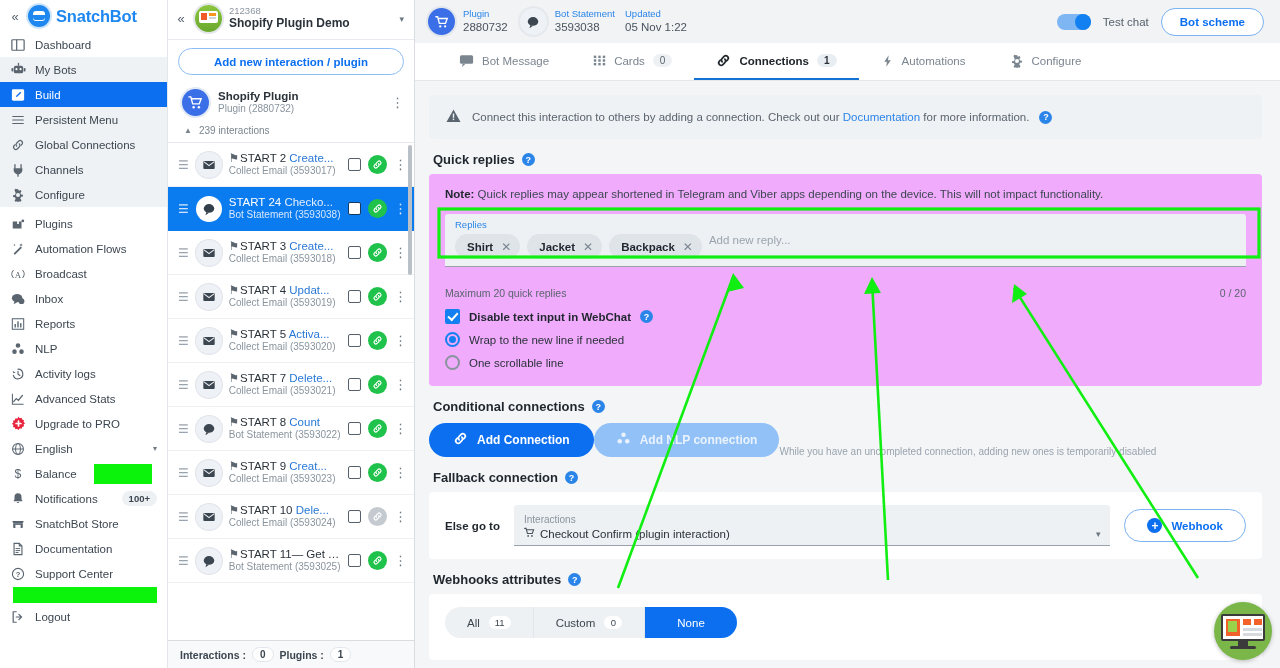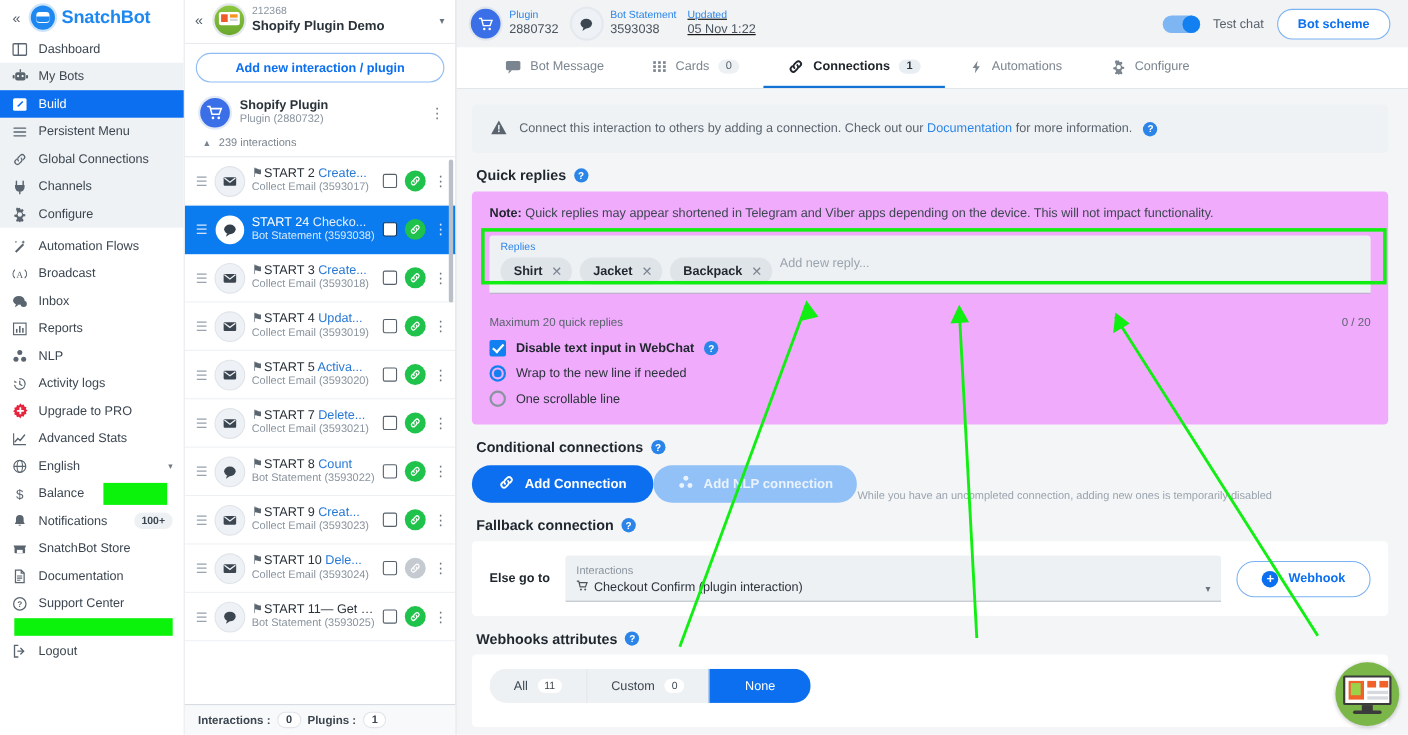--- a/index.html
+++ b/index.html
@@ -414,20 +414,29 @@
                 <circle cx="8" cy="8" r="2.3" fill="#eff2f5"></circle>
               </svg>
             </span>
           <span>Configure</span>
         </div>
       </div>
       <div class="nav-sep"></div>
       <div class="nav-item">
         <span class="ic">
             <svg width="14" height="14" viewBox="0 0 16 16">
+              <path fill="currentColor" d="M2 5h5v3h2V5h3v8H2z"></path>
+              <circle cx="13.5" cy="4.5" r="1.6" fill="currentColor"></circle>
+            </svg>
+          </span>
+        <span>Plugins</span>
+      </div>
+      <div class="nav-item">
+        <span class="ic">
+            <svg width="14" height="14" viewBox="0 0 16 16">
               <path d="M3 13L11 5l1.5 1.5L4.5 14.5z" fill="currentColor"></path>
               <path d="M11.5 1.5l.6 1.4 1.4.6-1.4.6-.6 1.4-.6-1.4-1.4-.6 1.4-.6z" fill="currentColor"></path>
               <path d="M4 2l.4 1 1 .4-1 .4-.4 1-.4-1-1-.4 1-.4z" fill="currentColor"></path>
             </svg>
           </span>
         <span>Automation Flows</span>
       </div>
       <div class="nav-item">
         <span class="ic">
             <svg width="14" height="14" viewBox="0 0 16 16">
@@ -473,36 +482,36 @@
             <svg width="14" height="14" viewBox="0 0 16 16">
               <path d="M8 2.5a5.5 5.5 0 1 1-5.3 7" fill="none" stroke="currentColor" stroke-width="1.3" stroke-linecap="round"></path>
               <path d="M2 4.5l.7 2.6 2.6-.7z" fill="currentColor"></path>
               <path d="M8 5v3.3l2.2 1.3" fill="none" stroke="currentColor" stroke-width="1.3" stroke-linecap="round"></path>
             </svg>
           </span>
         <span>Activity logs</span>
       </div>
       <div class="nav-item">
         <span class="ic">
+            <svg width="14" height="14" viewBox="0 0 16 16">
+              <path d="M1.6 2v12h12.8" fill="none" stroke="currentColor" stroke-width="1.2"></path>
+              <path d="M3 11l3-3.4 2.4 2L13 4" fill="none" stroke="currentColor" stroke-width="1.4" stroke-linecap="round"></path>
+            </svg>
+          </span>
+        <span>Advanced Stats</span>
+      </div>
+      <div class="nav-item">
+        <span class="ic">
             <svg width="15" height="15" viewBox="0 0 16 16">
               <path fill="#e8243c" d="M8 0.7l1.3 1.6 2-.5.6 2 2 .6-.5 2 1.6 1.3-1.6 1.3.5 2-2 .6-.6 2-2-.5L8 15.3 6.7 13.7l-2 .5-.6-2-2-.6.5-2L1 8.3l1.6-1.3-.5-2 2-.6.6-2 2 .5z"></path>
               <rect x="7.1" y="4.6" width="1.8" height="6.8" fill="#fff" rx="0.5"></rect>
               <rect x="4.6" y="7.1" width="6.8" height="1.8" fill="#fff" rx="0.5"></rect>
             </svg>
           </span>
         <span>Upgrade to PRO</span>
-      </div>
-      <div class="nav-item">
-        <span class="ic">
-            <svg width="14" height="14" viewBox="0 0 16 16">
-              <path d="M1.6 2v12h12.8" fill="none" stroke="currentColor" stroke-width="1.2"></path>
-              <path d="M3 11l3-3.4 2.4 2L13 4" fill="none" stroke="currentColor" stroke-width="1.4" stroke-linecap="round"></path>
-            </svg>
-          </span>
-        <span>Advanced Stats</span>
       </div>
       <div class="nav-item">
         <span class="ic">
             <svg width="14" height="14" viewBox="0 0 16 16">
               <circle cx="8" cy="8" r="6.2" fill="none" stroke="currentColor" stroke-width="1.2"></circle>
               <ellipse cx="8" cy="8" rx="2.8" ry="6.2" fill="none" stroke="currentColor" stroke-width="1.1"></ellipse>
               <line x1="1.8" y1="8" x2="14.2" y2="8" stroke="currentColor" stroke-width="1.1"></line>
             </svg>
           </span>
         <span>English</span>
@@ -885,21 +894,21 @@
             <svg width="14" height="14" viewBox="0 0 16 16">
               <ellipse cx="8" cy="7.4" rx="6" ry="5" fill="currentColor"></ellipse>
               <path d="M5 11.5L4 15l4-2.8z" fill="currentColor"></path>
             </svg>
           </span>
         <span class="cm-txt">
           <div class="cm-l">Bot Statement</div>
           <div class="cm-v">3593038</div>
         </span>
       </span>
-      <span class="cm-txt" style="margin-left:-2px;text-decoration:underline;">
+      <span class="cm-txt" style="margin-left:-2px;">
         <div class="cm-l">Updated</div>
         <div class="cm-v">05 Nov 1:22</div>
       </span>
       <span class="topspace"></span>
       <span class="toggle"></span>
       <span class="topdesc">Test chat</span>
       <button class="btn-scheme">Bot scheme</button>
     </div>
 
     <div class="tabs">

